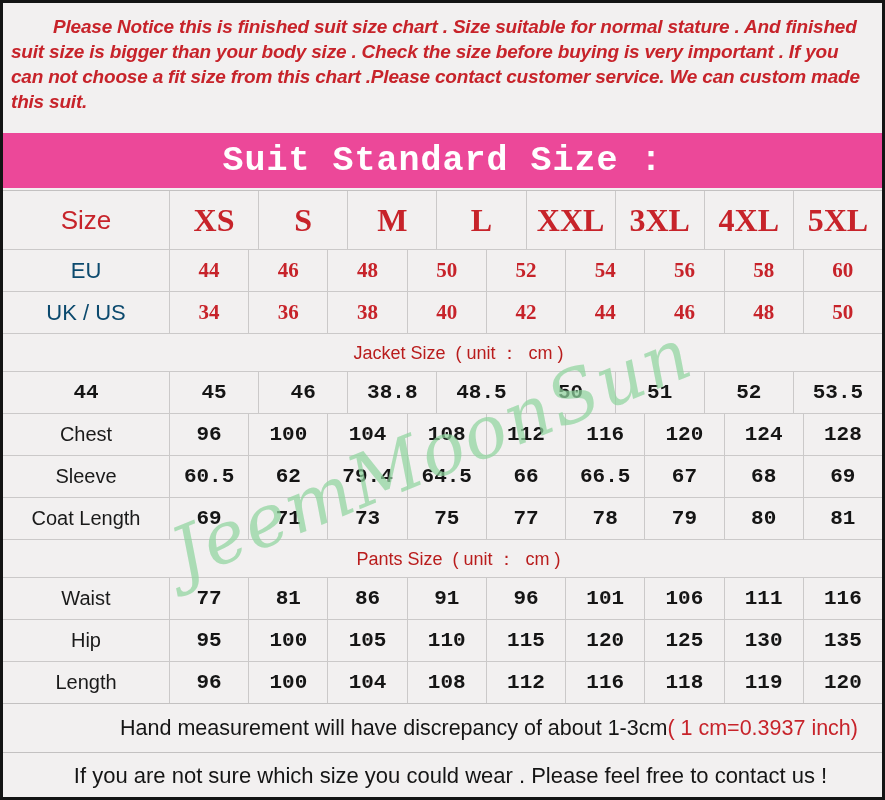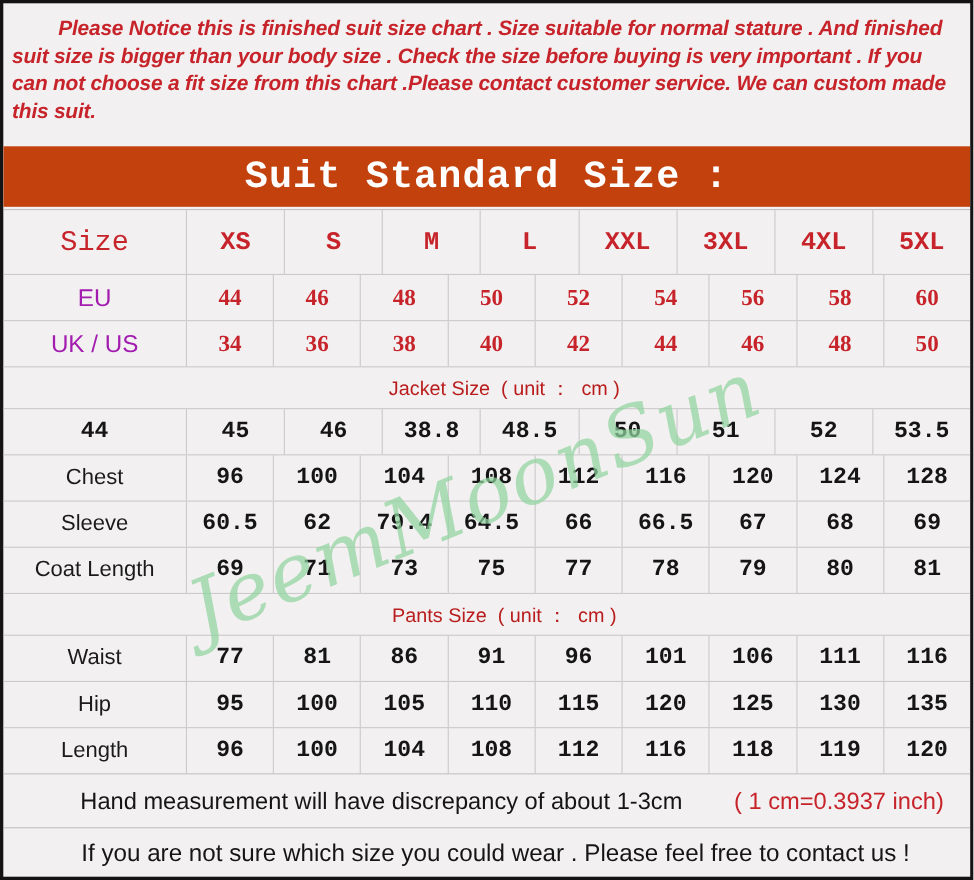--- a/index.html
+++ b/index.html
@@ -21,21 +21,21 @@
     font-size:19px;
     line-height:25px;
     letter-spacing:-0.2px;
     text-indent:42px;
     font-weight:bold;
     font-style:italic;
   }
   
   .banner{
     height:55px;
-    background:#c2410c;
+    background:#ec4899;
     color:#ffffff;
     display:flex;align-items:center;justify-content:center;
     font-family:"Liberation Mono",monospace;
     font-weight:bold;
     font-size:35px;
     letter-spacing:1px;
     white-space:pre;
   }
   
   .size-table{
@@ -60,49 +60,48 @@
     overflow:hidden;
   }
   .cell:first-child{flex:0 0 166px;border-left:none;}
   .band-cell{
     flex:1 1 100%;
     display:flex;align-items:center;justify-content:center;
     font-size:18px;color:#b91c1c;
     white-space:pre;
     padding-left:32px;
   }
-  .size-title{color:#c7232a;font-size:26px;font-family:Liberation Mono, monospace;}
+  .size-title{color:#c7232a;font-size:26px;}
   .size-code{
     color:#c7232a;
-    font-family:Liberation Mono, monospace;
-    font-weight:bold;font-size:23px;
-  }
-  .red-row .row-label{color:#a21caf;font-size:22px;}
+    font-family:Liberation Serif, serif;
+    font-weight:bold;font-size:32px;
+  }
+  .red-row .row-label{color:#0c4a6e;font-size:22px;}
   .red-row .val{
     color:#c7232a;
     font-family:"Liberation Serif",serif;
     font-weight:bold;font-size:21px;
   }
   .black-row .row-label{color:#1a1a1a;font-size:20px;}
   .black-row .val{
     color:#151515;
     font-family:"Liberation Mono",monospace;
     font-weight:bold;font-size:21px;
   }
   
   .footer-row{
     box-sizing:border-box;
     display:flex;align-items:center;
     font-size:21.5px;color:#151515;padding-left:16px;
   }
   .footer-row.measure{
     height:48px;
-    justify-content:space-between;
+    justify-content:flex-end;
     padding:0 24px 0 26px;
-    margin-left:44px;
   }
   .footer-row.measure .red{color:#c7232a;}
   .footer-row.contact{
     height:47px;
     border-top:1px solid #c3c1c1;
     justify-content:center;
     font-size:22px;
   }
   
   .watermark{

